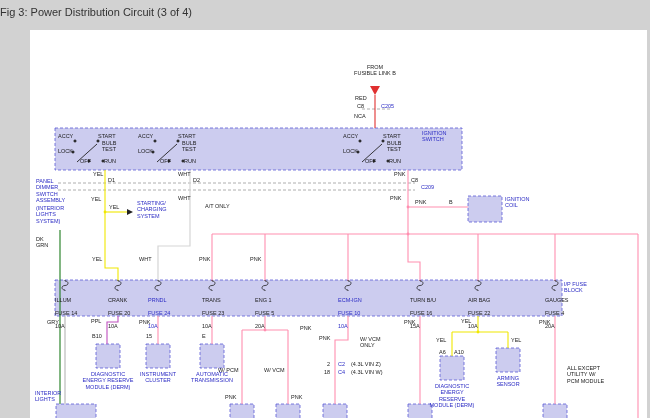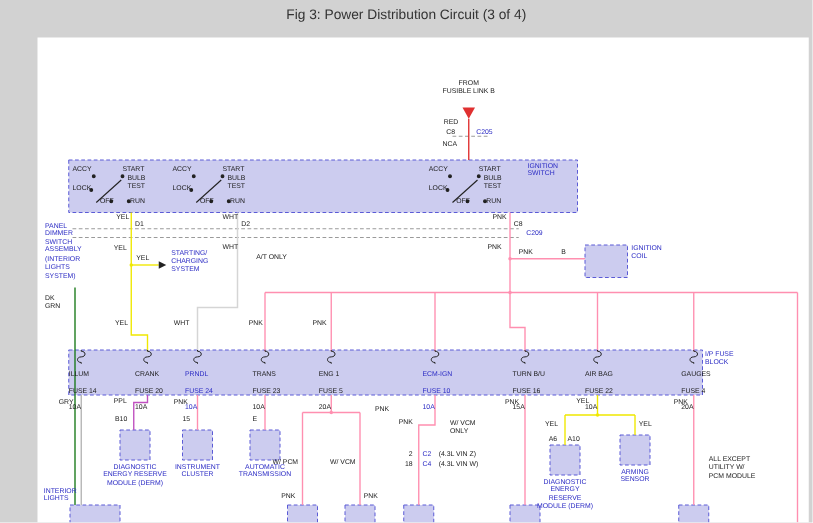--- a/index.html
+++ b/index.html
@@ -1,18 +1,18 @@
 <!DOCTYPE html>
 <html><head>
 <meta charset="utf-8">
 <style>
   html,body{margin:0;padding:0}
   .wrap{position:relative;width:650px;height:418px;background:#d2d2d2;overflow:hidden;
         font-family:"Liberation Sans",sans-serif}
-  .titlebar{position:absolute;left:0;top:0;width:650px;height:30px;text-align:center;padding-top:2px;box-sizing:border-box}
+  .titlebar{position:absolute;left:0;top:0;width:650px;height:30px;text-align:left;padding-top:2px;box-sizing:border-box}
   .titlebar span{font-size:11px;color:#333}
   .panel{position:absolute;left:30px;top:30px;width:617px;height:388px;background:#ffffff}
   svg.overlay{position:absolute;left:0;top:0}
   .lbl{position:absolute;font-size:5.5px;line-height:1.15;white-space:pre-line;color:#1b1b1b}
   .blue{color:#2b2bc4}
   .ctr{text-align:center}
   .fuse-lbl span{display:block}
 </style>
 </head>
 <body>

